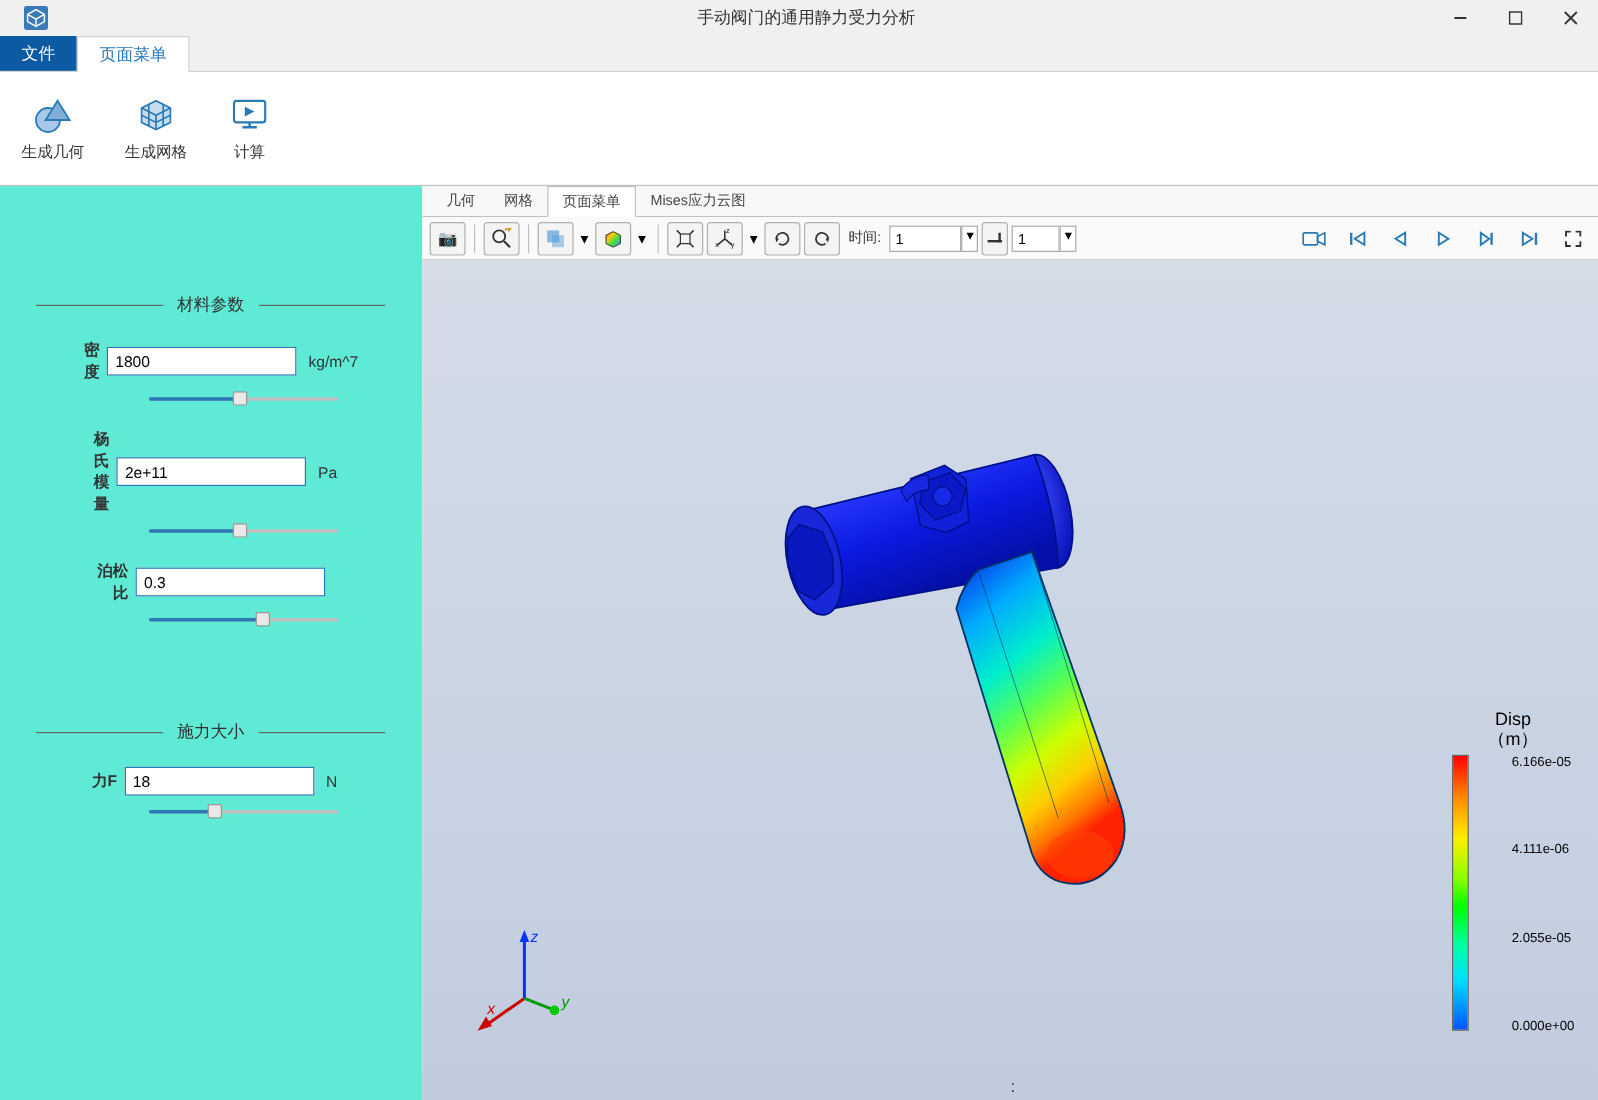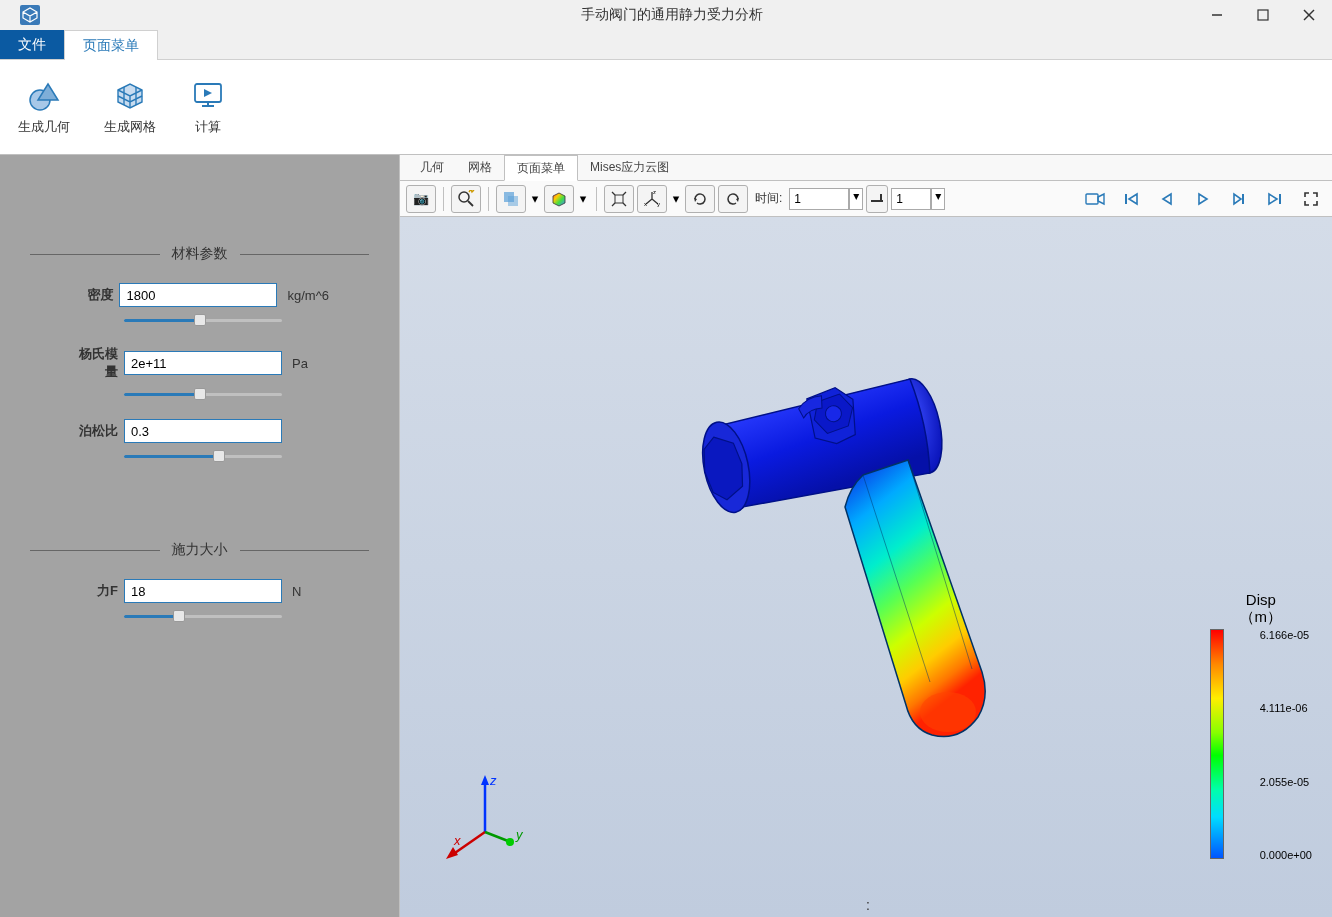--- a/index.html
+++ b/index.html
@@ -20,21 +20,21 @@
 .menu-tab.active-page { background: #fff; color: #2a7ab8; border-top: 1px solid #d0d0d0; border-right: 1px solid #d0d0d0; border-left: 1px solid #d0d0d0; margin-bottom: -1px; }
 
 
 .ribbon { height: 95px; background: #fff; border-bottom: 1px solid #c0c0c0; display: flex; align-items: center; padding: 5px 10px; gap: 18px; }
 .ribbon-item { display: flex; flex-direction: column; align-items: center; gap: 4px; cursor: pointer; padding: 4px 8px; }
 .ribbon-icon { width: 36px; height: 36px; display:flex; align-items:center; justify-content:center; }
 .ribbon-label { font-size: 13px; color: #333; }
 
 
 .main { display: flex; height: calc(917px - 30px - 30px - 95px); }
-.left-panel { width: 400px; background: #a3a3a3; border-right: 1px solid #c0c0c0; padding: 60px 30px 20px 30px; }
+.left-panel { width: 352px; background: #5eead4; border-right: 1px solid #c0c0c0; padding: 60px 30px 20px 30px; }
 .right-panel { flex: 1; display: flex; flex-direction: column; background: #fff; }
 
 
 .section-header { display: flex; align-items: center; margin: 30px 0 20px 0; }
 .section-line { flex:1; height:1px; background:#666; }
 .section-title { padding: 0 12px; font-size: 14px; color:#333; }
 .param-row { display: flex; align-items: center; margin: 8px 40px 4px 40px; font-size: 13px; }
 .param-label { width: 54px; text-align: right; padding-right: 6px; color:#333;font-weight:bold; }
 .param-input { width: 158px; height: 24px; border: 1px solid #2a7ab8; padding: 2px 6px; font-size: 13px; font-family: Liberation Sans, sans-serif; }
 .param-unit { padding-left: 10px; font-size: 13px; color:#333; }
@@ -154,21 +154,21 @@
 
     <div class="section-header">
       <div class="section-line"></div>
       <div class="section-title">材料参数</div>
       <div class="section-line"></div>
     </div>
 
     <div class="param-row">
       <div class="param-label">密度</div>
       <input class="param-input" value="1800" style="">
-      <div class="param-unit">kg/m^6</div>
+      <div class="param-unit">kg/m^7</div>
     </div>
     <div class="slider-row">
         <div class="slider">
           <div class="slider-track"></div>
           <div class="slider-fill" style="width:48%"></div>
           <div class="slider-thumb" style="left:48%"></div>
         </div>
       </div>
 
     <div class="param-row">

